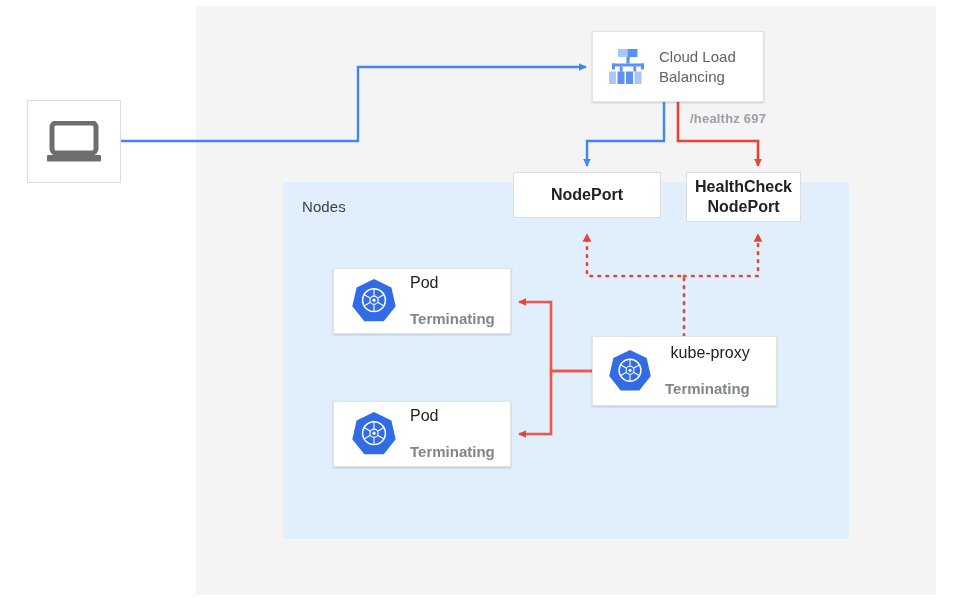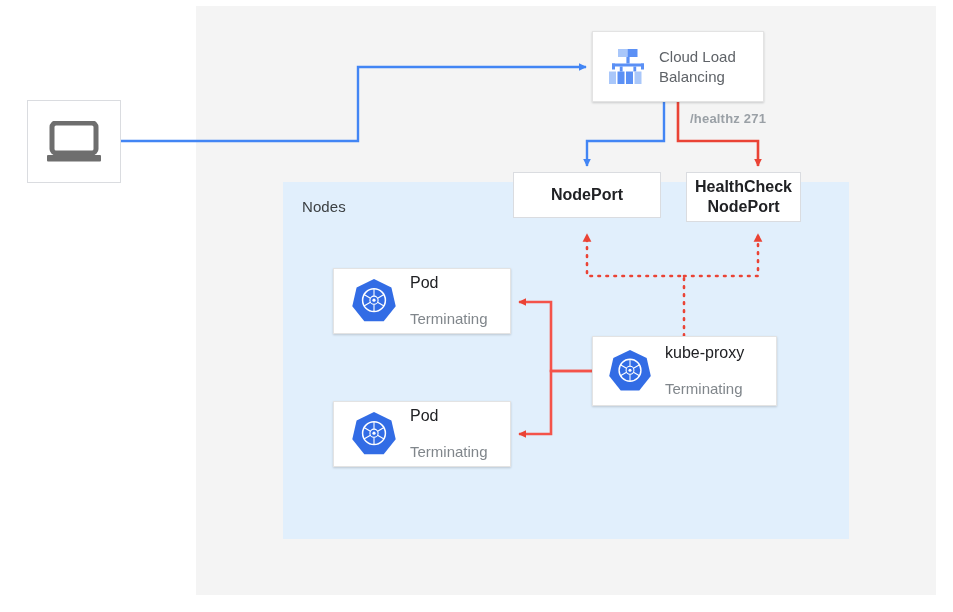--- a/index.html
+++ b/index.html
@@ -105,33 +105,34 @@
     transform: translateY(-50%);
     width: 48px; height: 48px;
   }
   .kp-icon { left: 14px; width: 46px; height: 46px; }
   .pod-text {
     position: absolute;
     left: 76px; top: 50%;
     transform: translateY(-50%);
     line-height: 1.2;
   }
-  .kp-text { left: 72px; }
+  .kp-text { left: 72px; text-align: right; }
   .pod-title {
     font-size: 16px;
     color: #202124;
     white-space: nowrap;
     display: block;
   }
   .pod-sub {
     font-size: 15px;
     color: #80868b;
     white-space: nowrap;
     display: block;
     margin-top: 18px;
+    font-weight: bold;
   }
   
   .healthz-label {
     position: absolute;
     left: 690px; top: 111px;
     font-size: 13px;
     font-weight: bold;
     color: #9aa0a6;
     white-space: nowrap;
     letter-spacing: .2px;
@@ -164,21 +165,21 @@
   <path d="M678,102 L678,141 L758,141 L758,166" fill="none" stroke="#ea4335" stroke-width="2.6" marker-end="url(#arrow-red)"></path>
 
   <path d="M684,336 L684,276 L587,276 L587,234" fill="none" stroke="#ea4335" stroke-width="2.6" stroke-dasharray="1.6 6.4" stroke-linecap="round" marker-end="url(#arrow-red-dot)"></path>
   <path d="M684,276 L758,276 L758,234" fill="none" stroke="#ea4335" stroke-width="2.6" stroke-dasharray="1.6 6.4" stroke-linecap="round" marker-end="url(#arrow-red-dot)"></path>
 
   <path d="M592,371 L551,371 L551,302 L519,302" fill="none" stroke="#f4534a" stroke-width="2.6" marker-end="url(#arrow-red)"></path>
 
   <path d="M592,371 L551,371 L551,434 L519,434" fill="none" stroke="#f4534a" stroke-width="2.6" marker-end="url(#arrow-red)"></path>
 </svg>
 
-<div class="healthz-label">/healthz 271</div>
+<div class="healthz-label">/healthz 697</div>
 
 <div class="box plain" id="laptop-box">
   <svg class="laptop-icon" viewBox="0 0 56 42" xmlns="http://www.w3.org/2000/svg">
     <rect x="6" y="2" width="44" height="30" rx="4" ry="4" fill="none" stroke="#6e6e6e" stroke-width="5"></rect>
     <rect x="1" y="34" width="54" height="6.5" rx="1" ry="1" fill="#6e6e6e"></rect>
   </svg>
 </div>
 
 <div class="box" id="clb-box">
   <svg class="clb-icon" viewBox="0 0 42 38" xmlns="http://www.w3.org/2000/svg">

